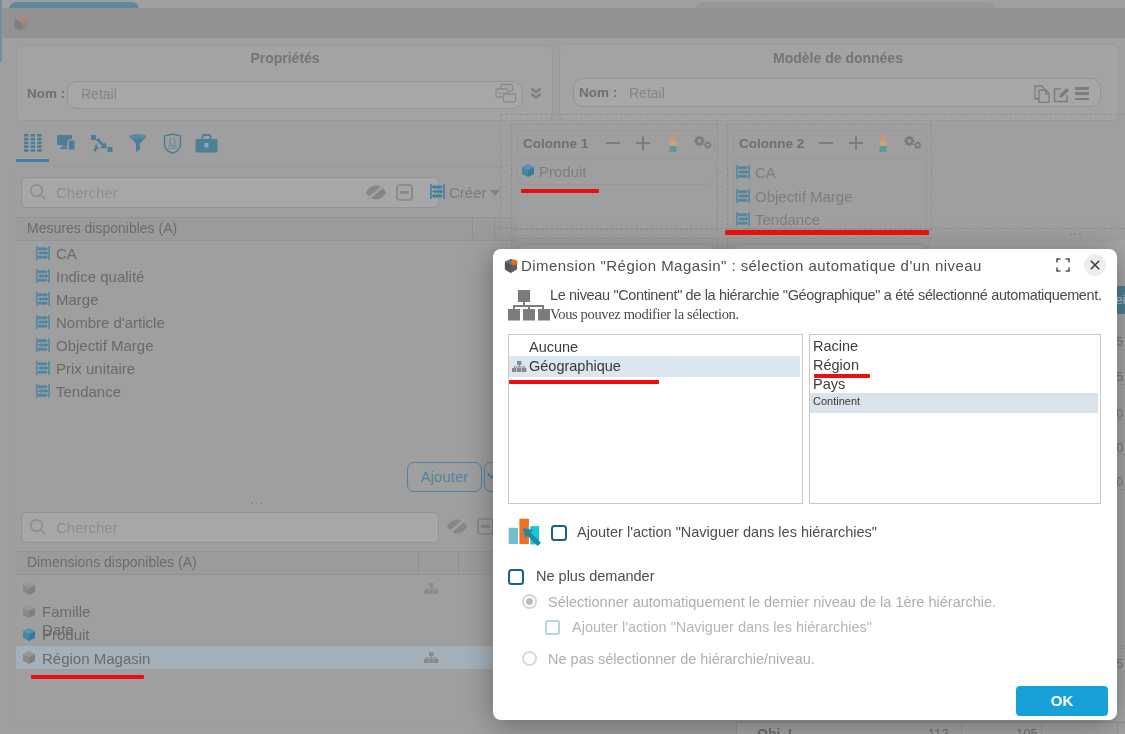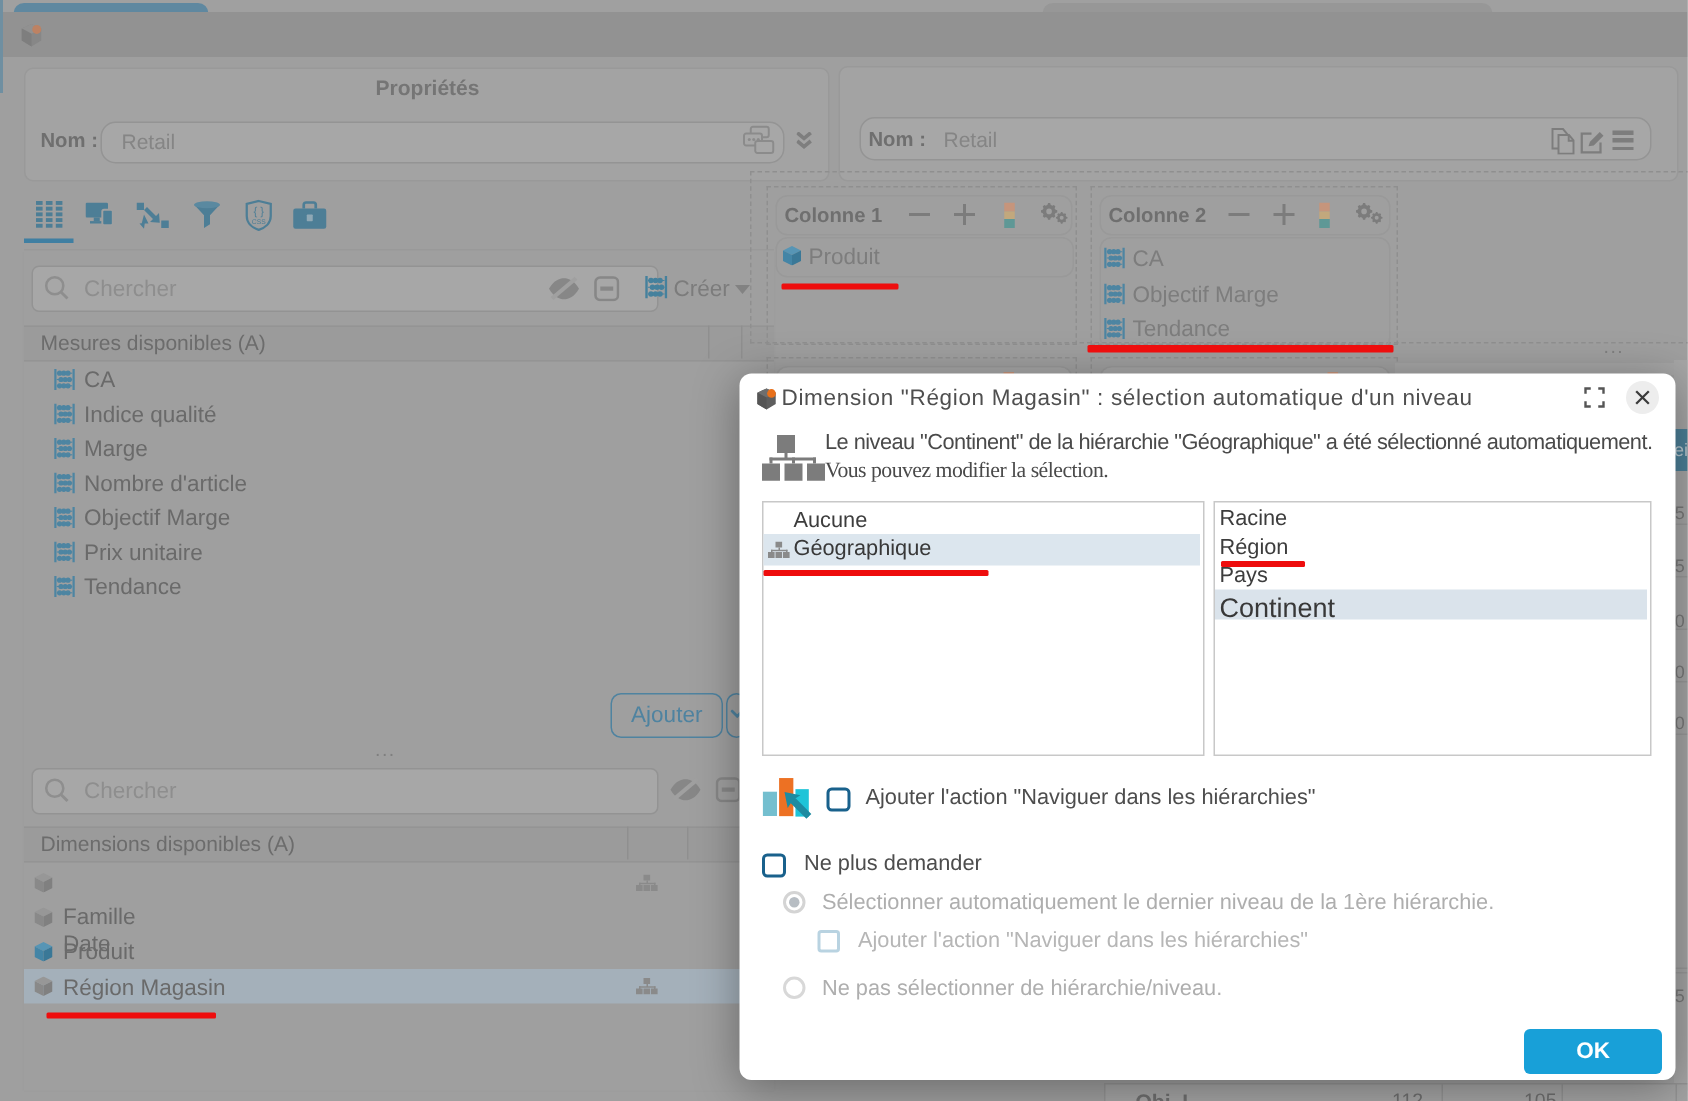--- a/index.html
+++ b/index.html
@@ -48,20 +48,21 @@
         <circle cx="10.5" cy="10" r="1"></circle>
     </g>
   </svg>
 
   <svg class="abs" style="left:531px;top:88px;" width="11" height="12" viewBox="0 0 11 12">
     <path d="M0.5,0.5 L5,4.2 L9.5,0.5" fill="none" stroke="#7e7e7e" stroke-width="2.4"></path>
     <path d="M0.5,6 L5,9.7 L9.5,6" fill="none" stroke="#7e7e7e" stroke-width="2.4"></path>
   </svg>
 
   <div class="abs" style="left:559px;top:44px;width:558px;height:75px;background:#a3a3a3;border:1px solid #999;border-radius:6px;"></div>
+  <div class="txt bold" style="left:559px;top:50px;width:558px;text-align:center;font-size:14px;color:#757575;">Modèle de données</div>
   <div class="abs" style="left:573px;top:78px;width:526px;height:27px;background:#a7a7a7;border:1px solid #949494;border-radius:10px;"></div>
   <div class="txt bold" style="left:579px;top:85px;font-size:13.5px;color:#6f6f6f;">Nom :</div>
   <div class="txt" style="left:629px;top:85px;font-size:14px;color:#858585;">Retail</div>
 
   <svg class="abs" style="left:1034px;top:85px;" width="17" height="18" viewBox="0 0 17 18">
     <g fill="none" stroke="#7d7d7d" stroke-width="1.3">
       <path d="M1,1 L8,1 L11,4.5 L11,14 L1,14 Z"></path>
       <path d="M5,5 L11,5 L11,4.5 M5,5 L12,5 L15,8.5 L15,17.5 L5,17.5 Z" fill="#a7a7a7"></path>
       <path d="M11.8,5.4 L11.8,8.8 L15,8.8" fill="none"></path>
     </g>
@@ -437,21 +438,21 @@
     <div class="abs" style="left:509px;top:356px;width:291px;height:20.5px;background:#dce6ee;"></div>
     <svg class="abs" style="left:512px;top:361px;" width="15" height="11" viewBox="0 0 15 11">
         <use href="#treeg"></use>
       </svg>
     <div class="txt" style="left:529px;top:358px;font-size:14.5px;color:#383838;">Géographique</div>
     <div class="abs" style="left:809px;top:334px;width:290px;height:168px;border:1px solid #c8c8c8;background:#fff;"></div>
     <div class="txt" style="left:813px;top:338px;font-size:14.5px;color:#3d3d3d;">Racine</div>
     <div class="txt" style="left:813px;top:357px;font-size:14.5px;color:#3d3d3d;">Région</div>
     <div class="txt" style="left:813px;top:376px;font-size:14.5px;color:#3d3d3d;">Pays</div>
     <div class="abs" style="left:810px;top:393px;width:288px;height:20px;background:#dae3eb;"></div>
-    <div class="txt" style="left:813px;top:395px;font-size:18px;color:#383838;">Continent</div>
+    <div class="txt" style="left:813px;top:395px;font-size:11px;color:#383838;">Continent</div>
 
     <svg class="abs" style="left:508px;top:518px;" width="40" height="41" viewBox="0 0 40 41">
       <rect x="0.6" y="9.8" width="9.4" height="16.2" fill="#74bfcf"></rect>
       <rect x="11.4" y="0.7" width="9.5" height="25.4" fill="#ed7123"></rect>
       <rect x="22.3" y="8.1" width="8.9" height="18.3" fill="#1ec4d8"></rect>
       <g transform="translate(15,10) rotate(-45)">
           <path d="M0,0 L-6,9 L-2.3,8.2 L-2.3,23 L2.3,23 L2.3,8.2 L6,9 Z" fill="#1d8ba1"></path>
         </g>
     </svg>
     <div class="abs cb1" style="left:551px;top:525px;"></div>

